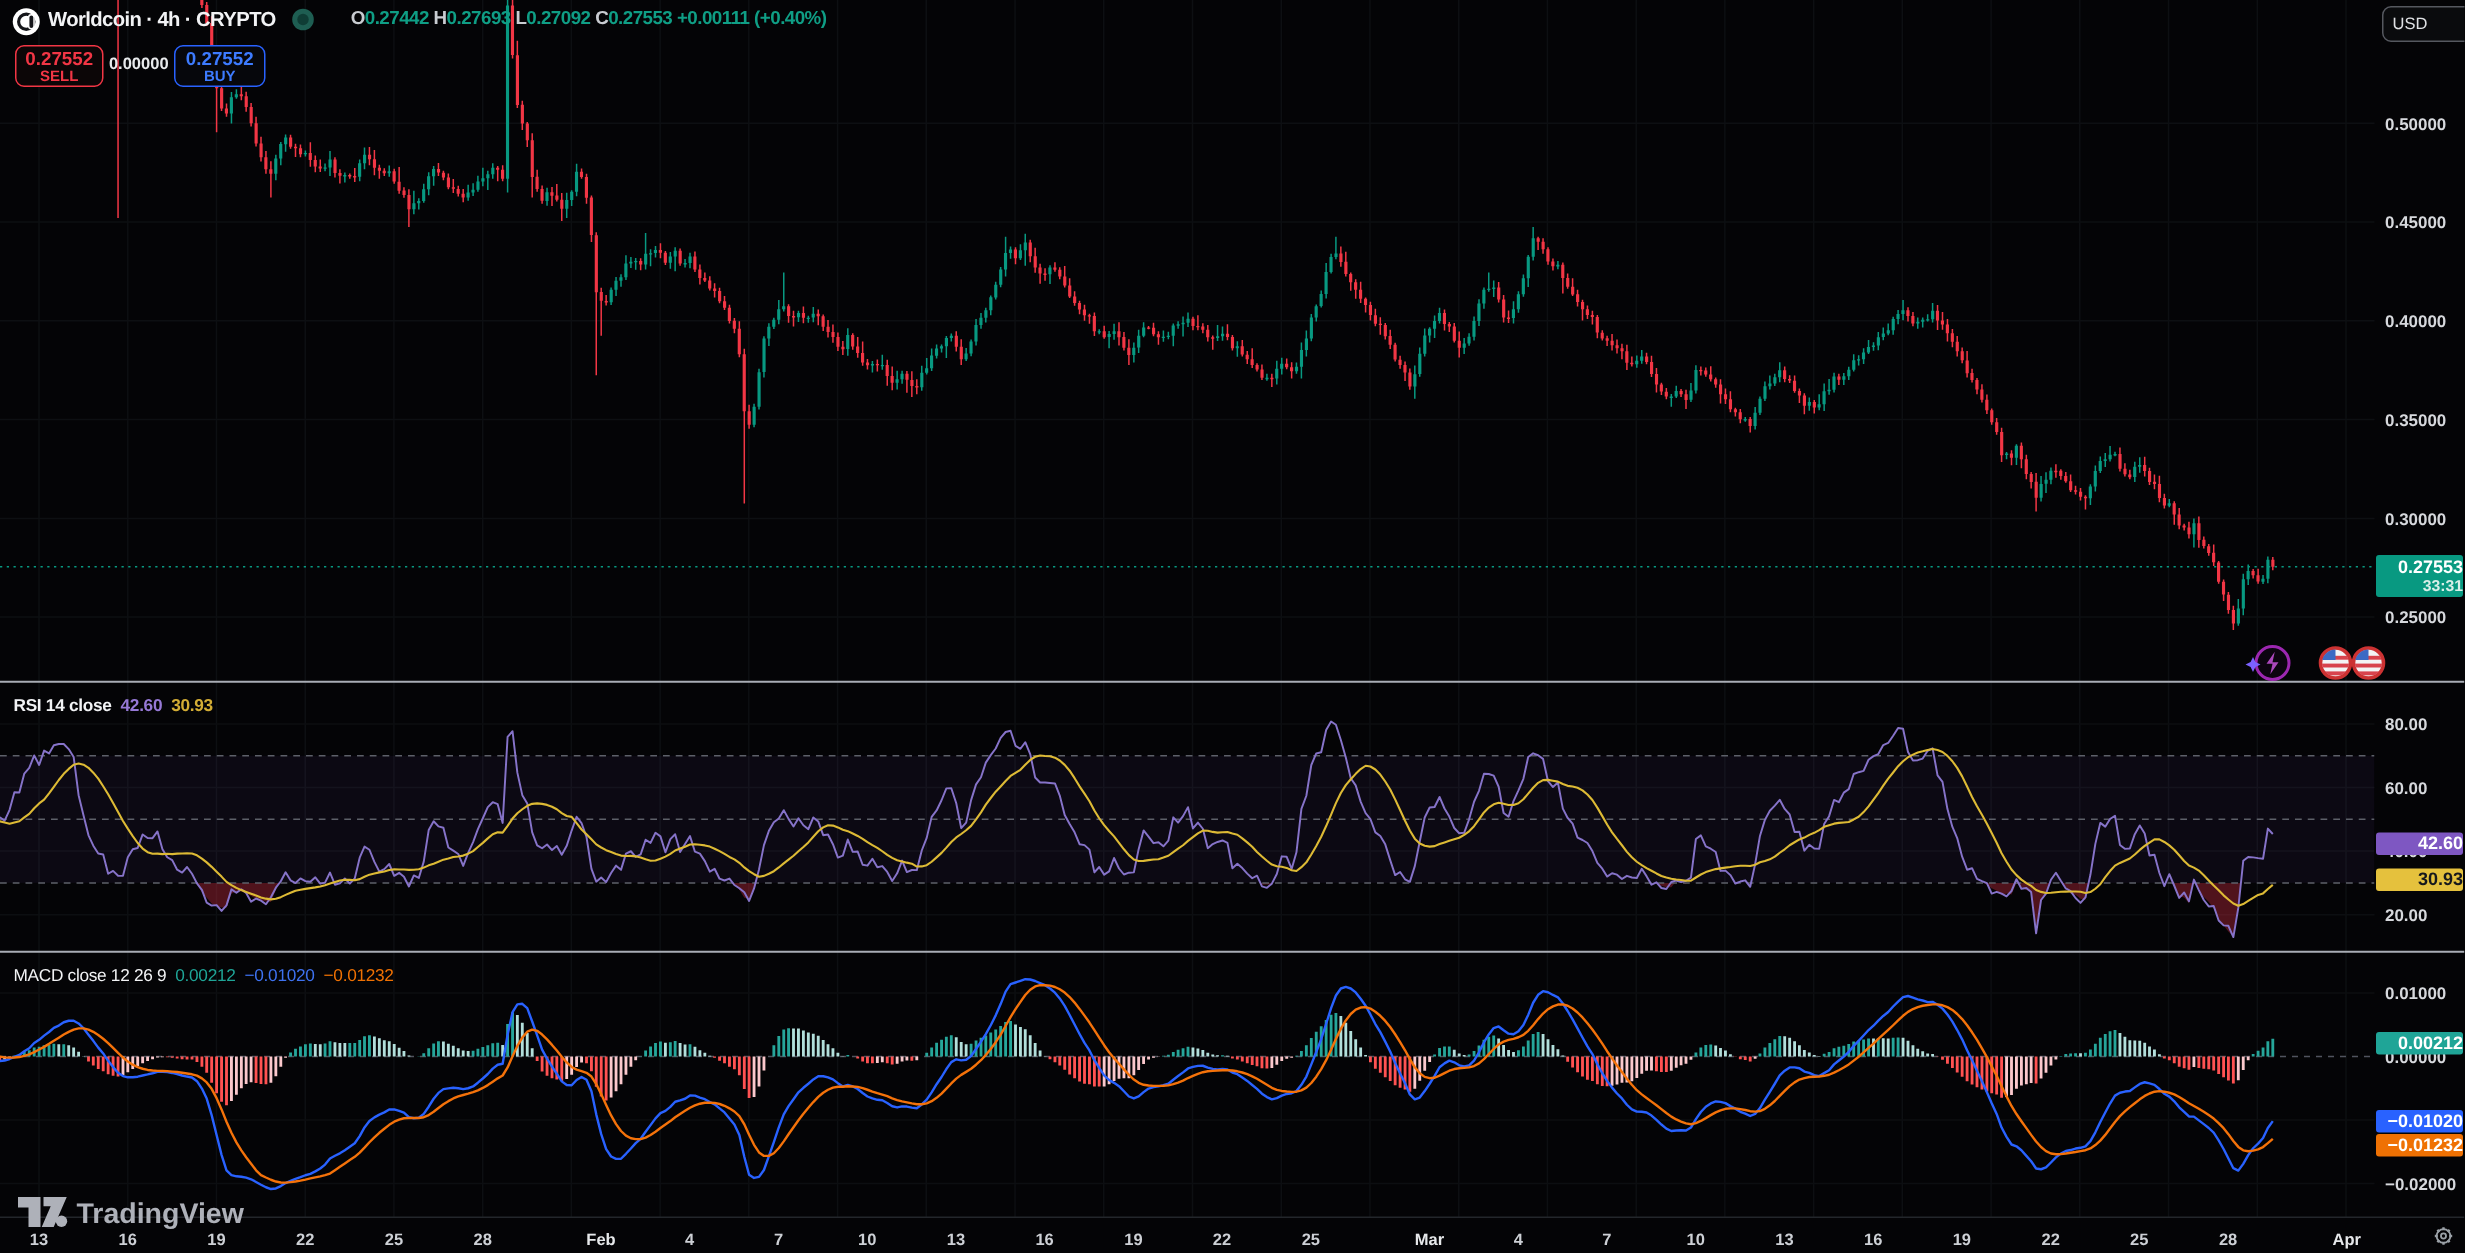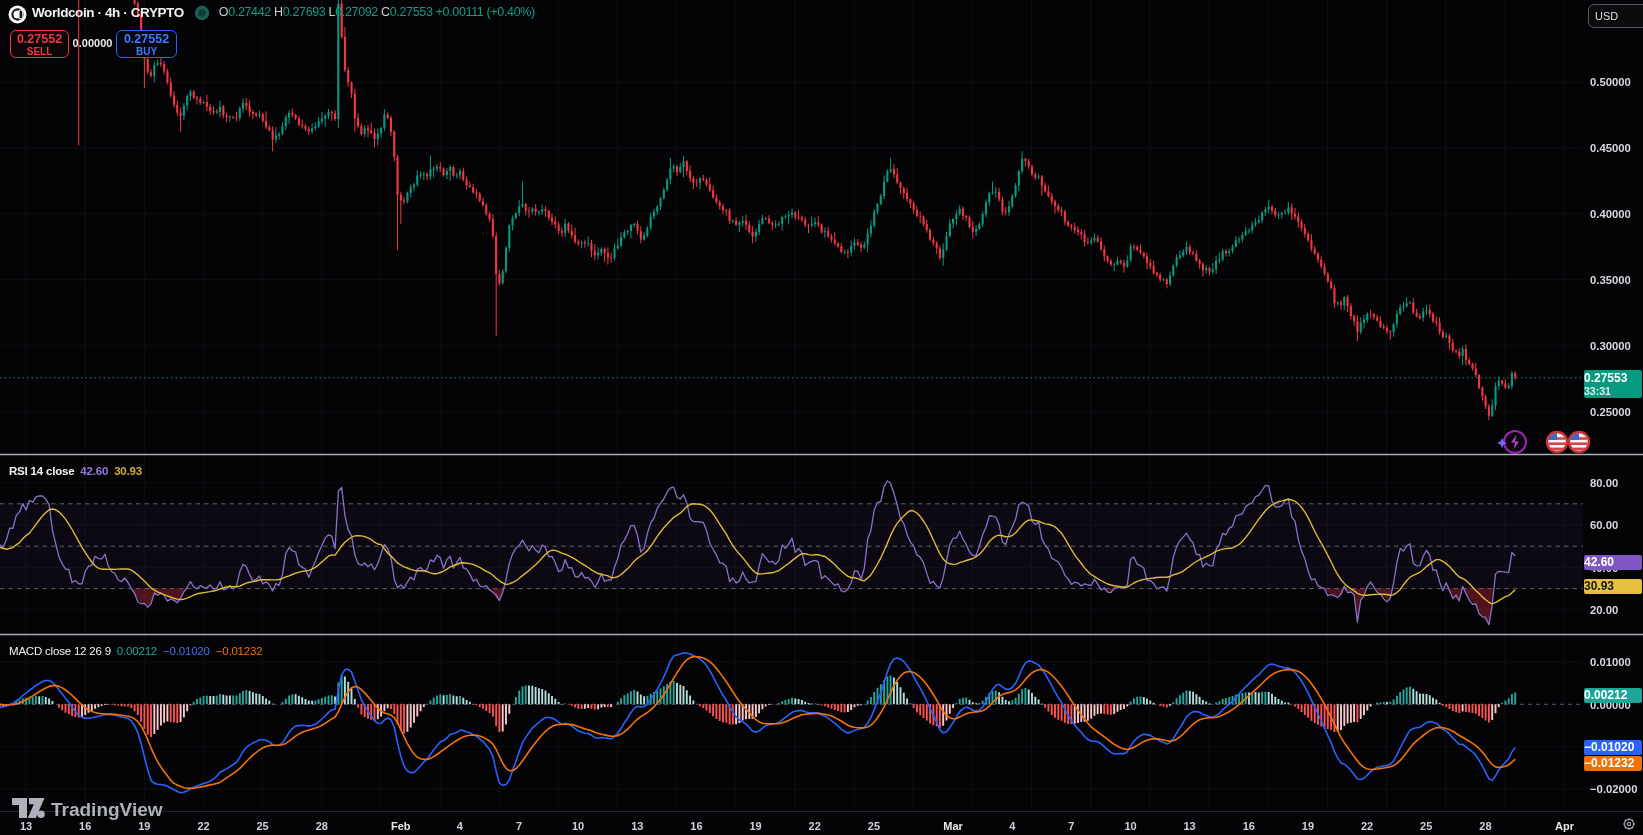--- a/index.html
+++ b/index.html
@@ -1,17 +1,17 @@
 <!DOCTYPE html>
 <html><head><meta charset="utf-8"><style>
 html,body{margin:0;padding:0;background:#040406;width:1643px;height:835px;overflow:hidden}
 *{box-sizing:border-box}
 body{font-family:"Liberation Sans",sans-serif;position:relative}
 .abs{position:absolute}
-.lbl{position:absolute;left:1584px;width:58px;text-align:left;font-weight:700;border-radius:2px}
+.lbl{position:absolute;left:1584px;width:58px;text-align:right;font-weight:700;border-radius:2px}
 </style></head><body>
 <div class="abs" style="left:0;top:0"><svg width="1643" height="835" viewBox="0 0 1643 835" font-family="Liberation Sans, sans-serif">
 <rect width="1643" height="835" fill="#040406"></rect>
 <defs>
         <clipPath id="cpm">
           <rect x="0" y="0" width="1583" height="454"></rect>
         </clipPath>
         <clipPath id="cpr">
           <rect x="0" y="455.5" width="1583" height="178"></rect>
         </clipPath>
@@ -109,21 +109,21 @@
       <circle cx="9.5" cy="9.5" r="9" fill="#fff"></circle>
       <circle cx="9.5" cy="9.5" r="5.1" fill="none" stroke="#15161a" stroke-width="2.1"></circle>
       <rect x="10.6" y="4.4" width="4.6" height="10.2" rx="2.3" fill="#fff"></rect>
       <rect x="11.6" y="5.4" width="2.6" height="8.2" rx="1.3" fill="#15161a"></rect>
     </svg>
 <span style="color:#f2f3f5;font-size:13.5px;font-weight:700;letter-spacing:-0.4px">Worldcoin · 4h · CRYPTO</span>
 <svg width="16" height="16" viewBox="0 0 16 16" style="margin-left:10px">
       <circle cx="8" cy="8" r="7.2" fill="#1e5e52"></circle>
       <circle cx="8" cy="8" r="3.8" fill="#0f3d35"></circle>
     </svg>
-<span style="font-size:12.5px;margin-left:9px;color:#c9ccd1;font-weight:400;letter-spacing:-0.35px">O<span style="color:#0f9e85">0.27442&nbsp;</span>H<span style="color:#0f9e85">0.27693&nbsp;</span>L<span style="color:#0f9e85">0.27092&nbsp;</span>C<span style="color:#0f9e85">0.27553 +0.00111 (+0.40%)</span></span>
+<span style="font-size:12.5px;margin-left:24px;color:#c9ccd1;font-weight:700;letter-spacing:-0.35px">O<span style="color:#0f9e85">0.27442&nbsp;</span>H<span style="color:#0f9e85">0.27693&nbsp;</span>L<span style="color:#0f9e85">0.27092&nbsp;</span>C<span style="color:#0f9e85">0.27553 +0.00111 (+0.40%)</span></span>
 </div>
 
 <div class="abs" style="left:10px;top:30px;width:59px;height:28px;border:1px solid #f23645;border-radius:6px;background:#0c0607;text-align:center;padding-top:2px">
 <div style="color:#f23645;font-size:12.5px;font-weight:700;line-height:13px">0.27552</div>
 <div style="color:#f23645;font-size:10px;font-weight:700;line-height:11px">SELL</div>
   </div>
 <div class="abs" style="left:69px;top:37px;width:47px;text-align:center;color:#e8eaec;font-size:11px;font-weight:600">0.00000</div>
 <div class="abs" style="left:116px;top:30px;width:61px;height:28px;border:1px solid #2962ff;border-radius:6px;background:#06070c;text-align:center;padding-top:2px">
 <div style="color:#3d7bff;font-size:12.5px;font-weight:700;line-height:13px">0.27552</div>
 <div style="color:#3d7bff;font-size:10px;font-weight:700;line-height:11px">BUY</div>

